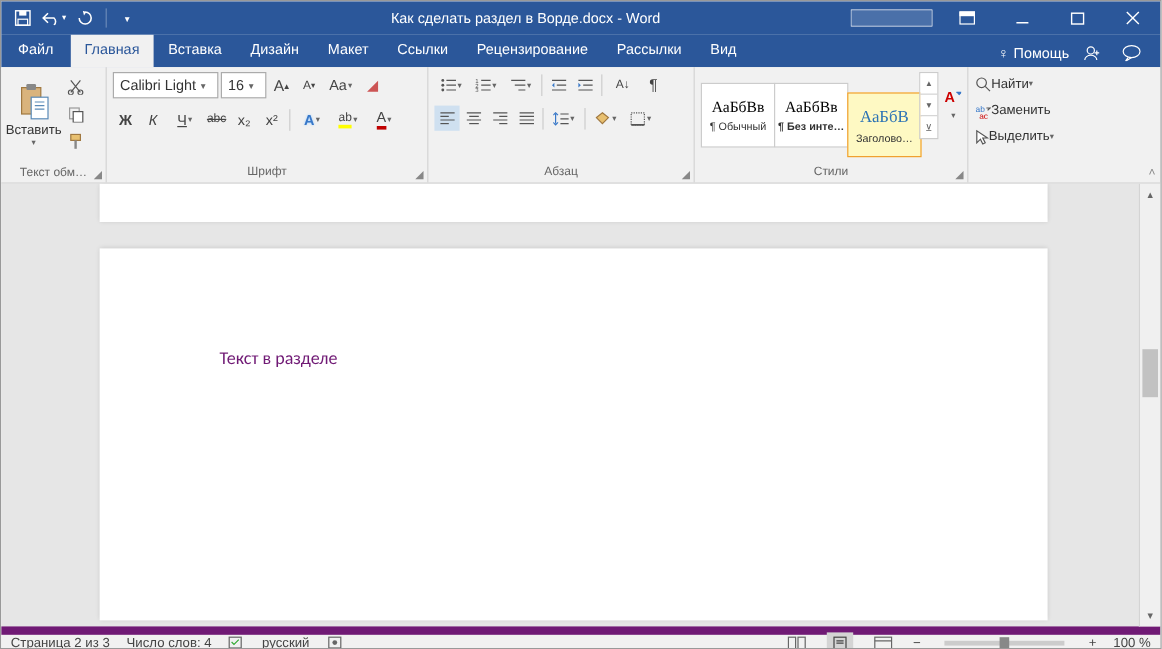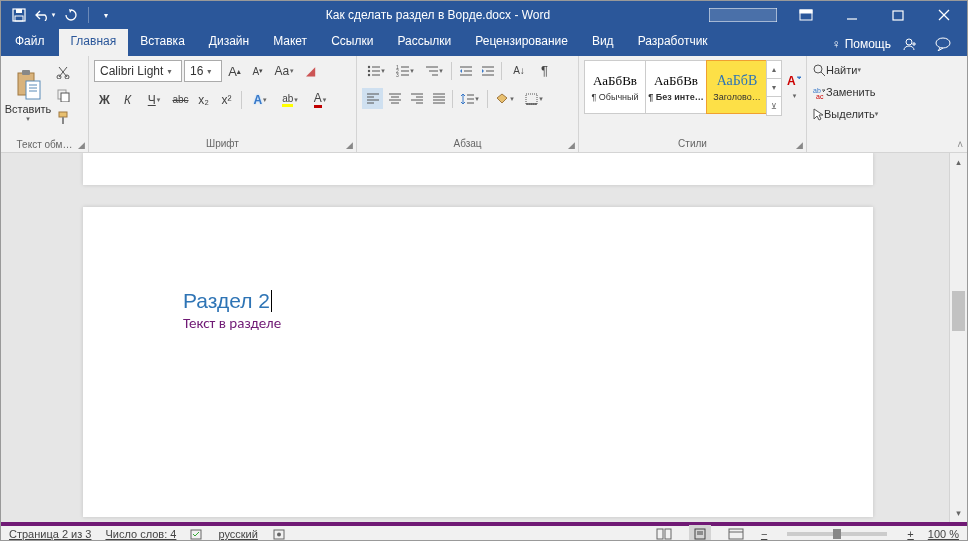--- a/index.html
+++ b/index.html
@@ -36,21 +36,21 @@
 .combobox .arrow { margin-left: 4px; color: #666; font-size: 8px; }
 .rb { width: 21px; height: 21px; display: flex; align-items: center; justify-content: center; font-size: 12px; color: #444; }
 .rb-dd { width: 28px; }
 .split-arrow { font-size: 7px; color: #666; margin-left: 1px; }
 
 .para-group .row { display: flex; align-items: center; gap: 1px; margin-bottom: 2px; }
 .vsep { width: 1px; height: 18px; background: #ccc; margin: 0 2px; }
 
 .styles-group .styles { display: flex; align-items: center; }
 .style-box { width: 62px; height: 54px; border: 1px solid #ccc; background: #fff; display: flex; flex-direction: column; align-items: center; justify-content: center; font-size: 10px; color: #333; margin-right: -1px; }
-.style-box.selected { border: 1px solid #f0a030; background: #fde047; }
+.style-box.selected { border: 1px solid #f0a030; background: #fef9c3; margin-top: 17px; }
 .style-preview { font-size: 13px; margin-bottom: 3px; font-family: Cambria, serif; }
 .style-gallery-btns { display: flex; flex-direction: column; border: 1px solid #ccc; margin-left: -1px; }
 .gal-btn { width: 14px; height: 18px; border-bottom: 1px solid #ccc; display: flex; align-items: center; justify-content: center; font-size: 8px; color: #666; background: #fff; }
 .gal-btn:last-child { border-bottom: none; }
 
 .edit-group .edit-row { display: flex; align-items: center; height: 22px; font-size: 11px; color: #333; gap: 0; padding: 0 4px; }
 
 .collapse-btn { position: absolute; right: 4px; bottom: 2px; font-size: 10px; color: #888; }
 
 .workspace { height: 369px; background: #e6e6e6; display: flex; }
@@ -59,21 +59,21 @@
 .page-gap { height: 22px; }
 .page { width: 790px; height: 310px; background: #fff; box-shadow: 0 0 4px rgba(0,0,0,0.15); padding: 82px 0 0 100px; }
 .heading-text { font-family: "Calibri Light", sans-serif; font-size: 21px; color: #2e74b5; }
 .body-text { font-family: Calibri, sans-serif; font-size: 15px; color: #701a75; margin-top: 1px; }
 .cursor { display: inline-block; width: 1px; height: 22px; background: #000; vertical-align: text-bottom; margin-left: 1px; }
 .vscroll { width: 18px; background: #f0f0f0; border-left: 1px solid #d4d4d4; display: flex; flex-direction: column; }
 .scroll-btn { height: 18px; display: flex; align-items: center; justify-content: center; font-size: 9px; color: #666; }
 .scroll-track { flex: 1; position: relative; }
 .scroll-thumb { position: absolute; left: 2px; right: 2px; top: 120px; height: 40px; background: #c2c2c2; }
 
-.statusbar { height: 20px; background: #f1f1f1; border-top: 4px solid #701a75; display: flex; align-items: center; font-size: 11px; color: #444; padding: 0 8px; gap: 14px; text-decoration: underline; }
+.statusbar { height: 20px; background: #f1f1f1; border-top: 7px solid #701a75; display: flex; align-items: center; font-size: 11px; color: #444; padding: 0 8px; gap: 14px; }
 .statusbar .spacer { flex: 1; }
 .view-btn { width: 22px; height: 18px; display: flex; align-items: center; justify-content: center; }
 .zoom-slider { width: 100px; height: 4px; background: #ccc; position: relative; margin: 0 6px; }
 .zoom-thumb { position: absolute; left: 50%; top: -3px; width: 8px; height: 10px; background: #888; transform: translateX(-50%); }
 
 svg { display: block; }
 </style>
 </head>
 <body>
 
@@ -137,24 +137,23 @@
   </div>
 </div>
 
 <div class="tabbar">
   <div class="file-tab">Файл</div>
   <div class="tab active">Главная</div>
   <div class="tab">Вставка</div>
   <div class="tab">Дизайн</div>
   <div class="tab">Макет</div>
   <div class="tab">Ссылки</div>
+  <div class="tab">Рецензирование</div>
   <div class="tab">Рассылки</div>
-  <div class="tab">Рецензирование</div>
   <div class="tab">Вид</div>
-  <div class="tab">Разработчик</div>
   <div class="tabbar-right">
     <div style="display:flex;align-items:center;gap:4px;font-size:12px">
       <span>♀</span>
         <span>Помощь</span>
     </div>
     <div class="qat-btn">
         <svg width="16" height="14">
           <circle cx="8" cy="5" r="3" fill="none" stroke="#fff"></circle>
           <path d="M3 13 A5 4 0 0 1 13 13" fill="none" stroke="#fff"></path>
           <path d="M11 7 L15 7 M13 5 L13 9" stroke="#fff"></path>
@@ -466,21 +465,20 @@
   </div>
 
   <div class="collapse-btn">˄</div>
 </div>
 
 <div class="workspace">
   <div class="doc-area">
     <div class="page-stub"></div>
     <div class="page-gap"></div>
     <div class="page">
-      <div class="heading-text"><span>Раздел 2</span><span class="cursor"></span></div>
       <div class="body-text">Текст в разделе</div>
     </div>
   </div>
   <div class="vscroll">
     <div class="scroll-btn">▴</div>
     <div class="scroll-track">
         <div class="scroll-thumb"></div>
       </div>
     <div class="scroll-btn">▾</div>
   </div>

